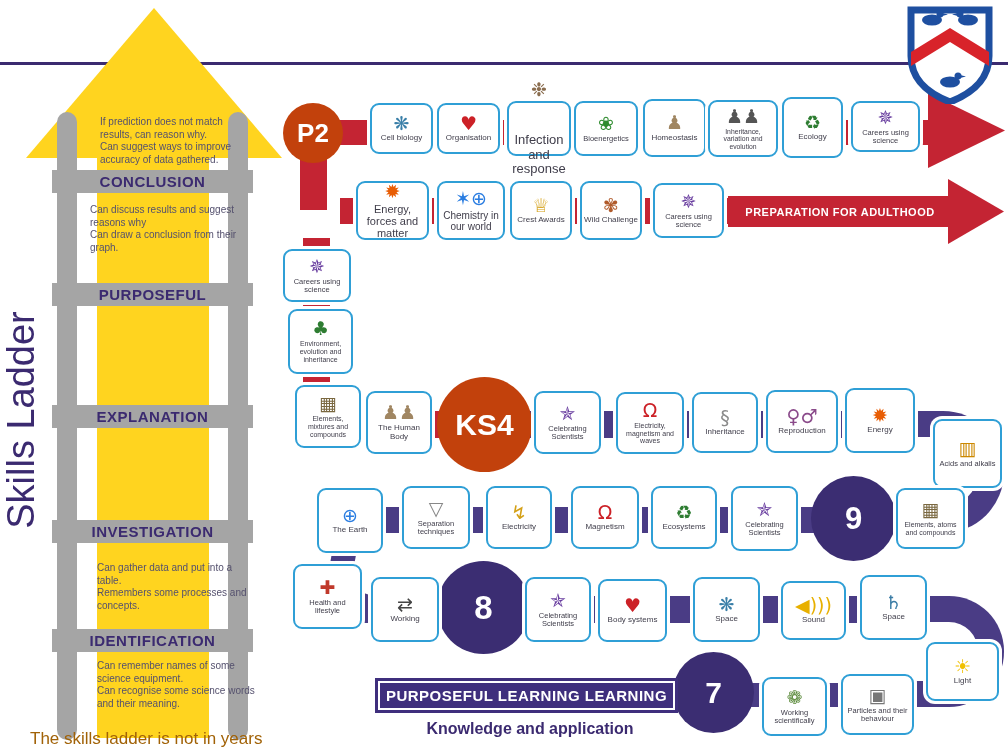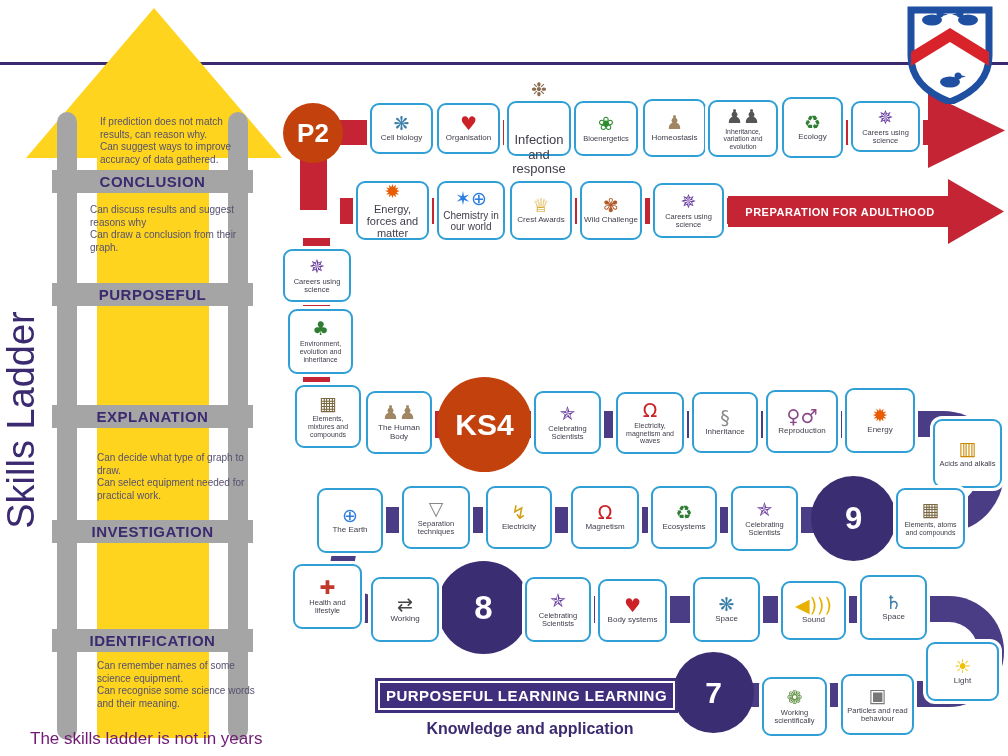--- a/index.html
+++ b/index.html
@@ -17,21 +17,21 @@
                  clip-path:polygon(50% 0,100% 100%,0 100%);}
   .arrow-body{position:absolute;left:97px;top:150px;width:112px;height:588px;background:#ffd41f;}
   .rail{position:absolute;width:20px;background:#a5a5a5;border-radius:10px;top:112px;height:628px;}
   .rail.left{left:57px;} .rail.right{left:228px;}
   .rung{position:absolute;left:52px;width:201px;height:23px;background:#a5a5a5;
         display:flex;align-items:center;justify-content:center;}
   .rung span{font-size:15px;font-weight:bold;color:#3b2a70;letter-spacing:.5px;}
   .note{position:absolute;font-size:10px;line-height:1.25;color:#55516e;white-space:pre-line;}
   .skills-title{position:absolute;left:-148px;top:398px;width:340px;height:44px;
                 transform:rotate(-90deg);text-align:center;font-size:38px;color:#3b2a70;}
-  .footnote{position:absolute;left:30px;top:729px;font-size:17px;color:#701a75;}
+  .footnote{position:absolute;left:30px;top:729px;font-size:17px;color:#a16207;}
 
   
   .bar{position:absolute;z-index:1;}
   .red{background:#c42433;} .pur{background:#4a3c85;}
   .arc{position:absolute;z-index:1;box-sizing:border-box;border:26px solid #4a3c85;border-left:0;
        background:transparent;}
   .tri-right{position:absolute;background:#c42433;clip-path:polygon(0 0,100% 50%,0 100%);z-index:1;}
   .prep-body{position:absolute;left:728px;top:196px;width:224px;height:31px;background:#c42433;z-index:1;
              display:flex;align-items:center;justify-content:center;}
   .prep-body span{color:#fff;font-size:11px;font-weight:bold;letter-spacing:.5px;}
@@ -86,25 +86,25 @@
       <span>CONCLUSION</span>
     </div>
   <div class="note" style="left:90px;top:204px;width:155px">Can discuss results and suggest reasons why
 Can draw a conclusion from their graph.</div>
   <div class="rung" style="top:283px">
       <span>PURPOSEFUL</span>
     </div>
   <div class="rung" style="top:405px">
       <span>EXPLANATION</span>
     </div>
-  <div class="note" style="left:97px;top:452px;width:158px">Can decide what type of graph to draw.
-Can select equipment needed for practical work.</div>
   <div class="rung" style="top:520px">
       <span>INVESTIGATION</span>
     </div>
+  <div class="note" style="left:97px;top:562px;width:158px">Can gather data and put into a table.
+Remembers some processes and concepts.</div>
   <div class="rung" style="top:629px">
       <span>IDENTIFICATION</span>
     </div>
   <div class="note" style="left:97px;top:660px;width:158px">Can remember names of some science equipment.
 Can recognise some science words and their meaning.</div>
 
   <div class="skills-title">Skills Ladder</div>
   <div class="footnote">The skills ladder is not in years</div>
 
   <div class="bar red" style="left:330px;top:120px;width:605px;height:25px"></div>
@@ -285,21 +285,21 @@
       <div class="badge" style="left: 860px; top: 575px; width: 67px; height: 65px;">
         <span class="bicon" style="color: rgb(58, 124, 165);">♄</span>
         <span class="blabel">Space</span>
       </div>
       <div class="badge" style="left: 762px; top: 677px; width: 65px; height: 59px;">
         <span class="bicon" style="color: rgb(90, 138, 58);">❁</span>
         <span class="blabel" style="font-size: 7.5px;">Working scientifically</span>
       </div>
       <div class="badge" style="left: 841px; top: 674px; width: 73px; height: 61px;">
         <span class="bicon" style="color: rgb(119, 119, 119);">▣</span>
-        <span class="blabel" style="font-size: 7.5px;">Particles and read behaviour</span>
+        <span class="blabel" style="font-size: 7.5px;">Particles and their behaviour</span>
       </div>
       <div class="badge" style="left: 926px; top: 642px; width: 73px; height: 59px;">
         <span class="bicon" style="color: rgb(240, 192, 0);">☀</span>
         <span class="blabel">Light</span>
       </div>
     </div>
 
 </div>
 
 </body></html>

